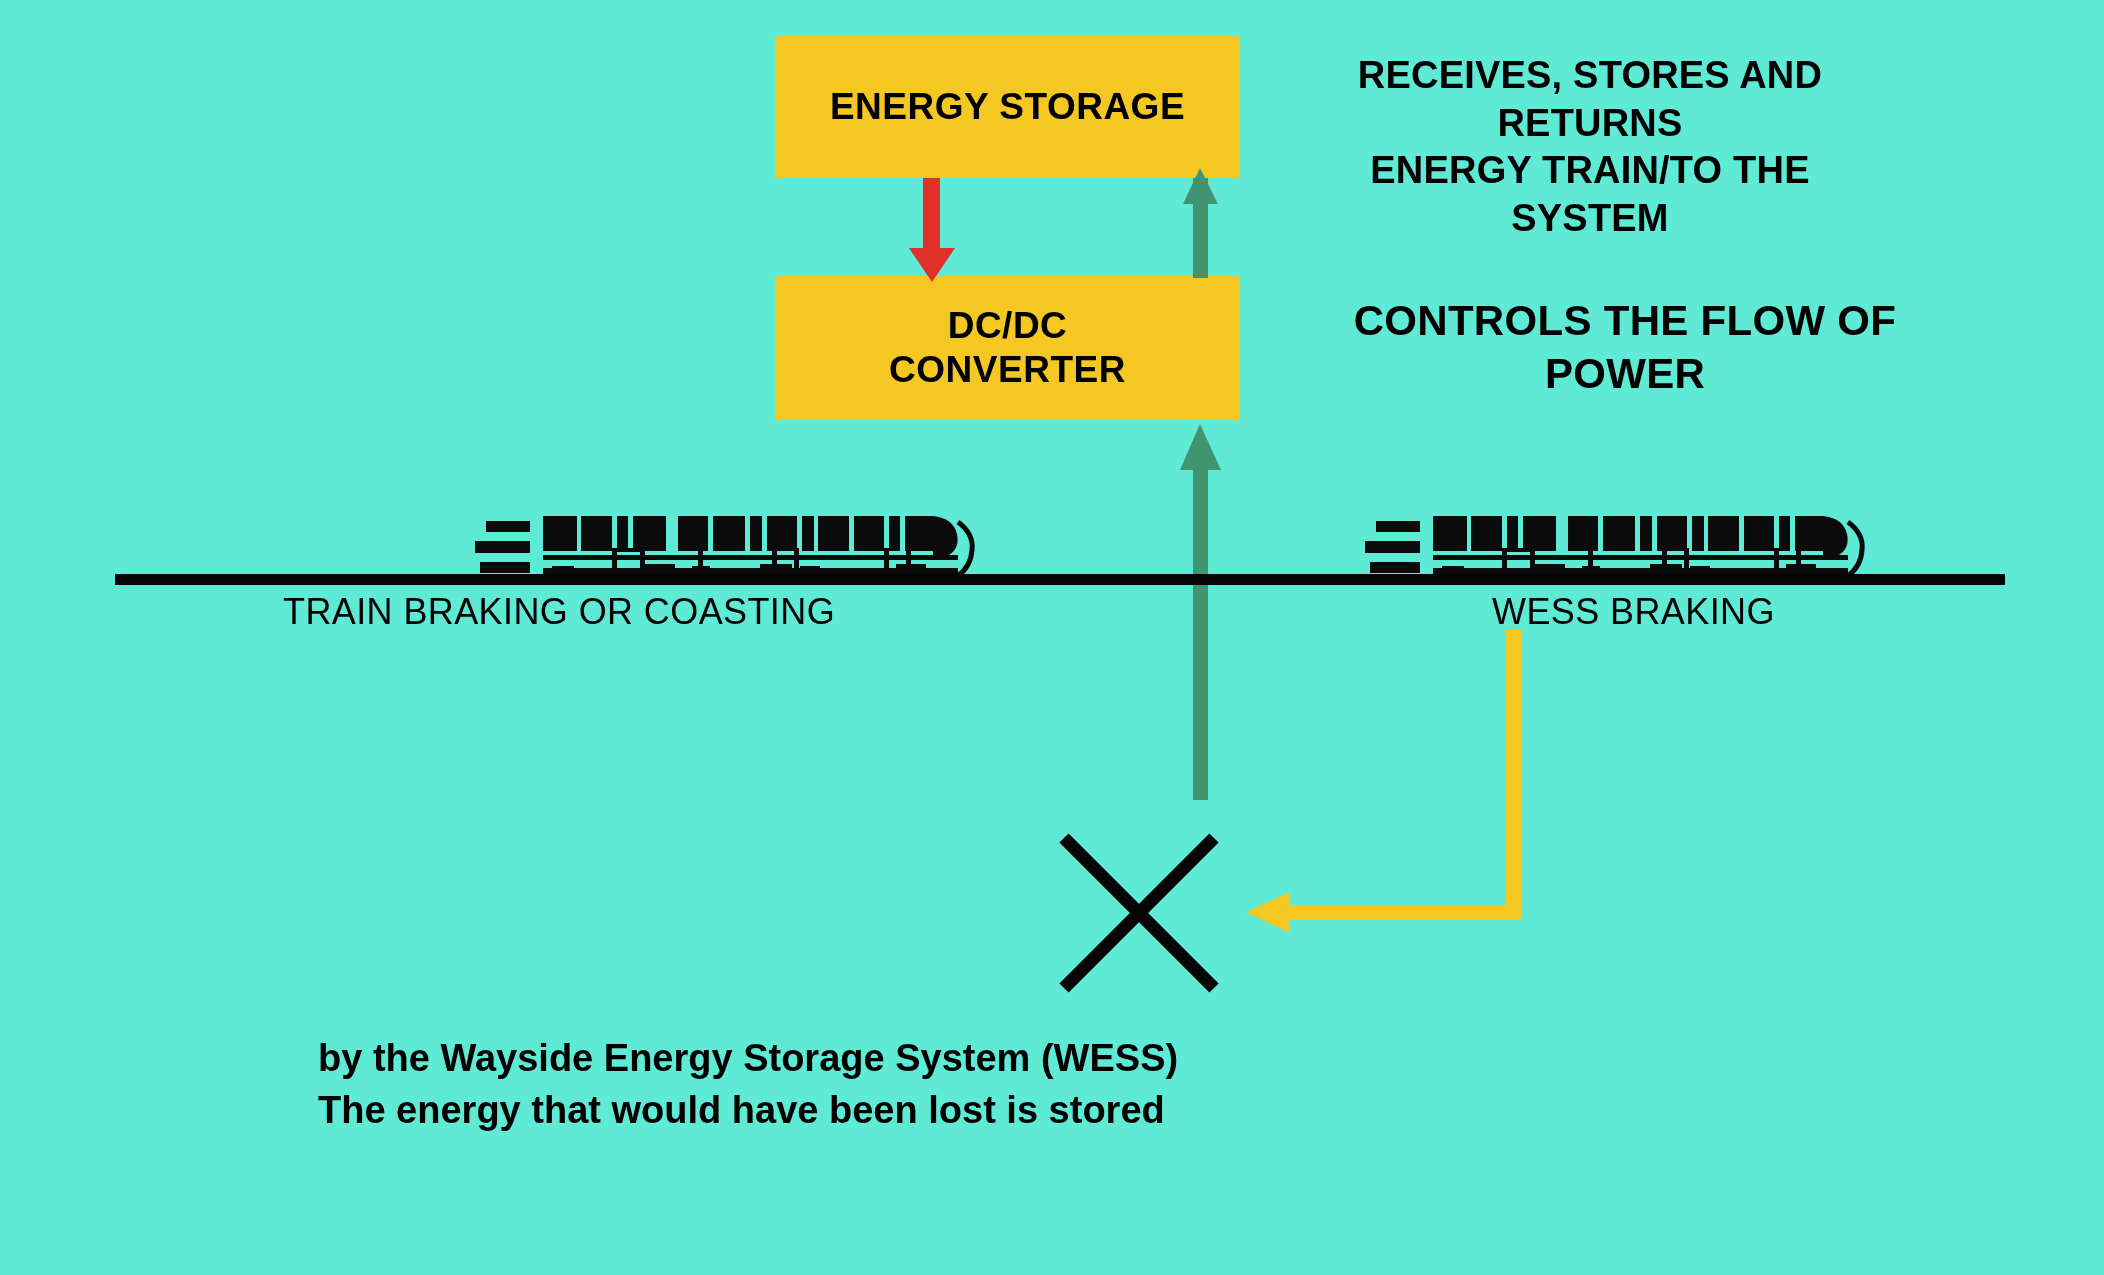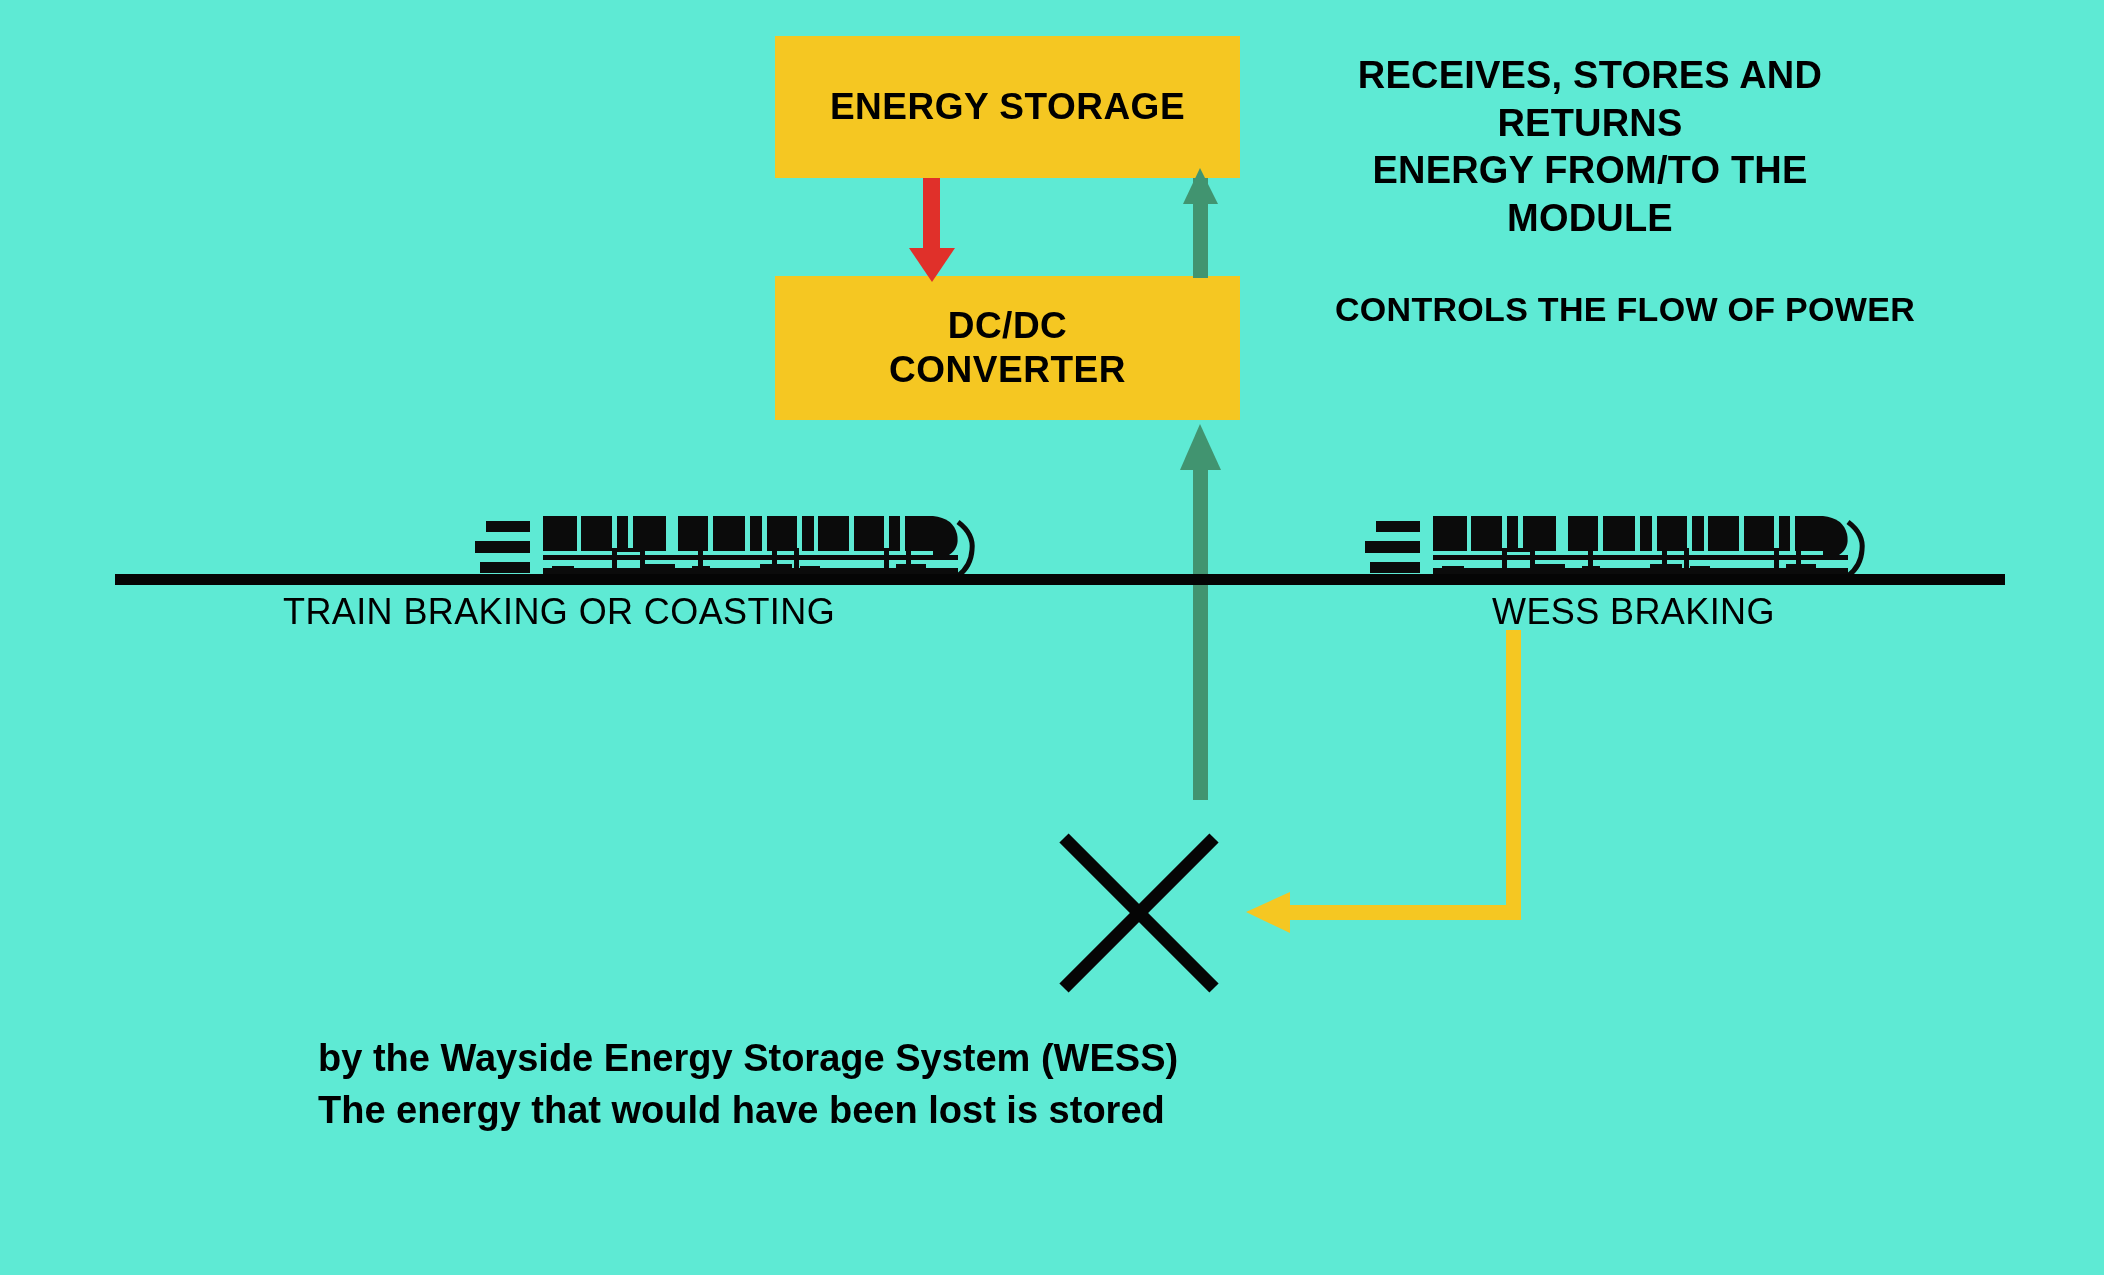--- a/index.html
+++ b/index.html
@@ -53,23 +53,23 @@
   }
   #esm-note {
     left: 1290px;
     top: 52px;
     width: 600px;
     font-size: 38px;
     letter-spacing: 0.2px;
   }
   #dcdc-note {
     left: 1280px;
-    top: 288px;
+    top: 295px;
     width: 690px;
-    font-size: 34px;
+    font-size: 42px;
     letter-spacing: 0.3px;
   }
   #track-line {
     position: absolute;
     left: 115px;
     top: 574px;
     width: 1890px;
     height: 11px;
     background: #050505;
   }
@@ -121,21 +121,21 @@
 
   <div class="box" id="dcdc-box">
     <div>
       <div>DC/DC</div>
       <div>CONVERTER</div>
     </div>
   </div>
 
   <div class="side-note" id="esm-note">
     <div>RECEIVES, STORES AND RETURNS</div>
-    <div>ENERGY FROM/TO THE MODULE</div>
+    <div>ENERGY TRAIN/TO THE SYSTEM</div>
   </div>
 
   <div class="side-note" id="dcdc-note">CONTROLS THE FLOW OF POWER</div>
 
   <svg class="svg-layer" viewBox="0 0 2104 1275">
 
     <g>
       <rect x="923" y="178" width="17" height="78" fill="#E0302A"></rect>
       <polygon points="909,248 955,248 932,282 " fill="#E0302A"></polygon>
     </g>

